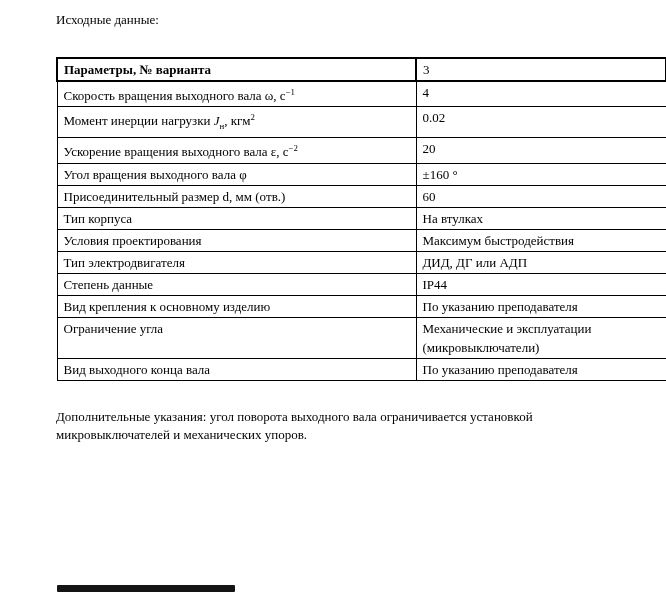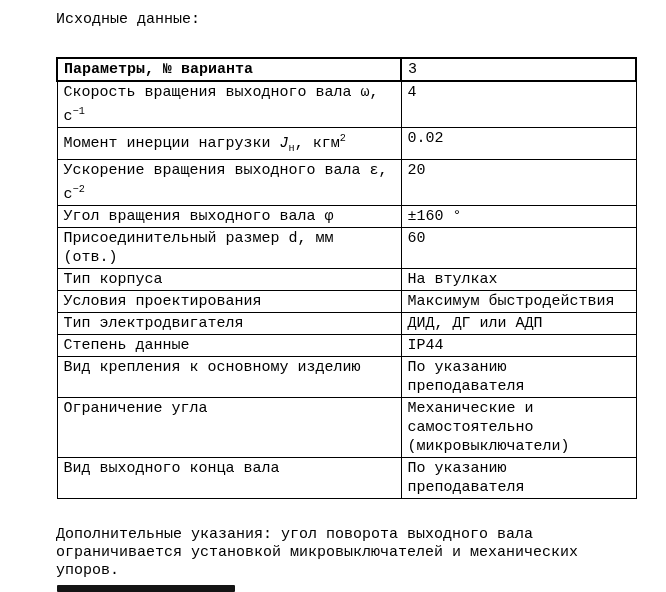--- a/index.html
+++ b/index.html
@@ -2,40 +2,40 @@
 <html><head>
 <meta charset="utf-8">
 <style>
   html, body { margin: 0; padding: 0; background: #ffffff; }
   .page {
     position: relative;
     width: 666px;
     height: 592px;
     box-sizing: border-box;
     background: #ffffff;
-    font-family: Liberation Mono, monospace;
-    font-size: 15px;
+    font-family: Liberation Serif, serif;
+    font-size: 13px;
     color: #000000;
     padding: 8px 28px 0 56px;
     overflow: hidden;
   }
   .title {
     margin: 0;
     padding-top: 2px;
     line-height: 20px;
   }
   table.data-table {
     border-collapse: collapse;
     width: 575px;
     margin-top: 27px;
     table-layout: fixed;
   }
   table.data-table td {
     border: 1px solid #000000;
-    padding: 1px 6px 1px 6px;
+    padding: 1px 21px 1px 6px;
     vertical-align: top;
     line-height: 19px;
     overflow: hidden;
   }
   table.data-table td.label-cell { width: 330px; }
   table.data-table td.value-cell { width: 221px; }
   table.data-table tr.header-row td {
     border-width: 2px;
   }
   table.data-table td.bold { font-weight: bold; }
@@ -105,21 +105,21 @@
         <tr>
           <td class="label-cell">Степень данные</td>
           <td class="value-cell">IP44</td>
         </tr>
         <tr>
           <td class="label-cell">Вид крепления к основному изделию</td>
           <td class="value-cell">По указанию преподавателя</td>
         </tr>
         <tr>
           <td class="label-cell">Ограничение угла</td>
-          <td class="value-cell">Механические и самостоятельно (микровыключатели)</td>
+          <td class="value-cell">Механические и эксплуатации (микровыключатели)</td>
         </tr>
         <tr>
           <td class="label-cell">Вид выходного конца вала</td>
           <td class="value-cell">По указанию преподавателя</td>
         </tr>
       </tbody>
   </table>
 
   <p class="footer">Дополнительные указания: угол поворота выходного вала ограничивается установкой микровыключателей и механических упоров.</p>
 

